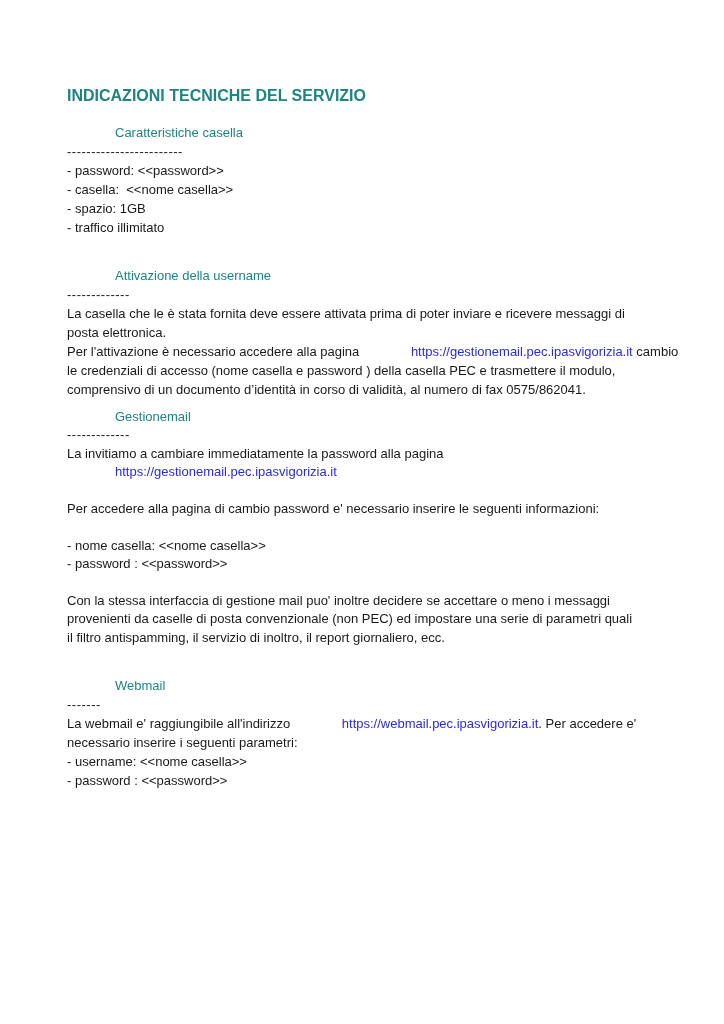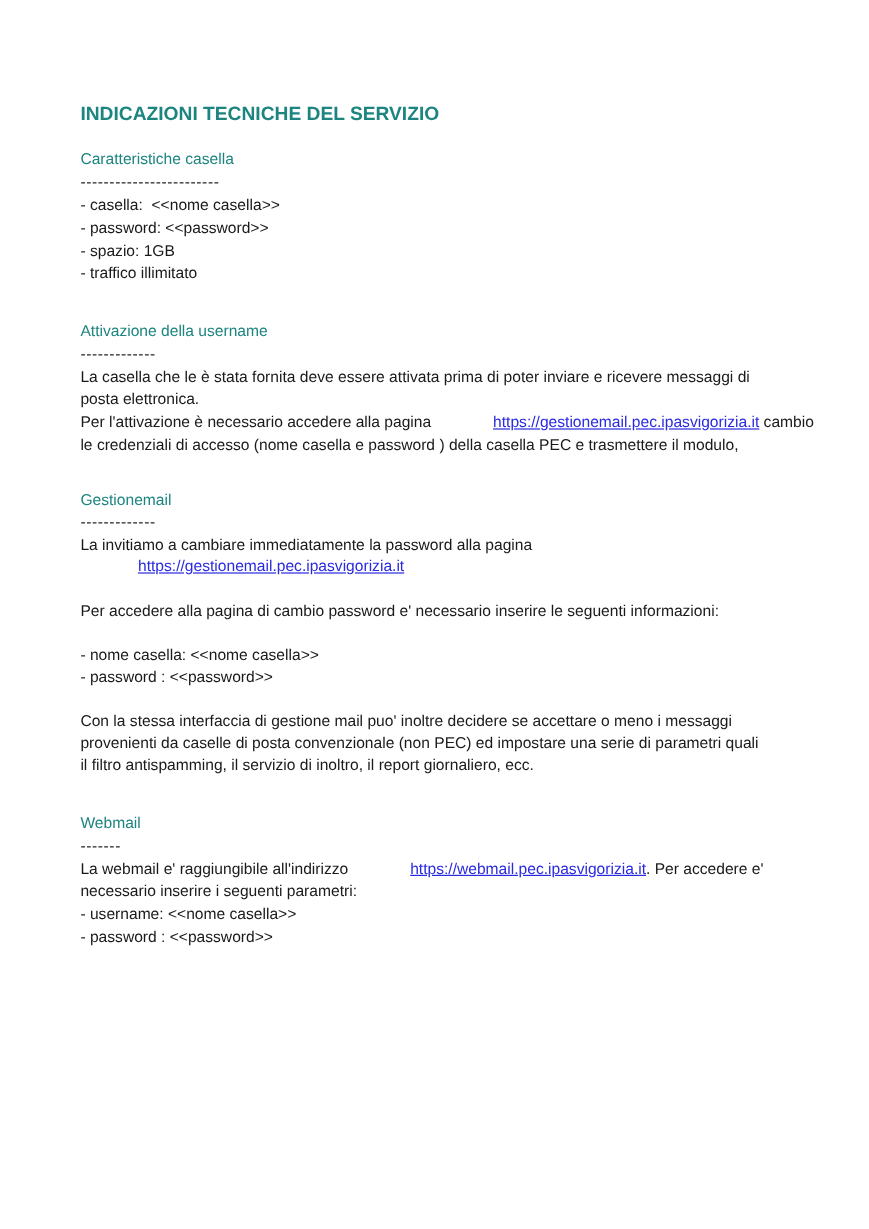--- a/index.html
+++ b/index.html
@@ -18,57 +18,57 @@
   .line { white-space: pre; min-height: 19px; }
   .title {
     position: absolute;
     left: 67px;
     top: 86px;
     font-size: 16px;
     font-weight: bold;
     color: var(--heading, #1d8580);
     white-space: pre;
   }
-  .h { color: var(--heading, #1d8580); }
+  .h { color: var(--heading, #1d8580); margin-left: 48px; }
   .dash { letter-spacing: 0.5px; }
   #sec-caratteristiche { top: 123px; }
   #sec-attivazione    { top: 266px; }
   #sec-gestionemail   { top: 408px; }
   #sec-gestionemail .line { line-height: 18.4px; min-height: 18.4px; }
   #sec-webmail        { top: 676px; }
   .lnk {
     color: var(--link, #2a2ae0);
-    text-decoration: underline;
     cursor: pointer;
     padding-left: 48px;
   }
 </style>
 </head>
 <body>
 
 <div class="page">
 
   <div class="title">INDICAZIONI TECNICHE DEL SERVIZIO</div>
 
   <div class="sec" id="sec-caratteristiche">
     <div class="line h">Caratteristiche casella</div>
     <div class="line dash">------------------------</div>
+    <div class="line">- password: &lt;&lt;password&gt;&gt;</div>
     <div class="line">- casella:  &lt;&lt;nome casella&gt;&gt;</div>
-    <div class="line">- password: &lt;&lt;password&gt;&gt;</div>
     <div class="line">- spazio: 1GB</div>
     <div class="line">- traffico illimitato</div>
   </div>
 
   <div class="sec" id="sec-attivazione">
     <div class="line h">Attivazione della username</div>
     <div class="line dash">-------------</div>
     <div class="line">La casella che le è stata fornita deve essere attivata prima di poter inviare e ricevere messaggi di</div>
     <div class="line">posta elettronica.</div>
     <div class="line"><span>Per l'attivazione è necessario accedere alla pagina </span><a class="lnk">https://gestionemail.pec.ipasvigorizia.it</a><span> cambio</span></div>
     <div class="line">le credenziali di accesso (nome casella e password ) della casella PEC e trasmettere il modulo,</div>
+    <div class="line">comprensivo di un documento d’identità in corso di validità, al numero di fax 0575/862041.</div>
   </div>
 
   <div class="sec" id="sec-gestionemail">
     <div class="line h">Gestionemail</div>
     <div class="line dash">-------------</div>
     <div class="line">La invitiamo a cambiare immediatamente la password alla pagina</div>
     <div class="line"><a class="lnk">https://gestionemail.pec.ipasvigorizia.it</a></div>
     <div class="line"></div>
     <div class="line">Per accedere alla pagina di cambio password e' necessario inserire le seguenti informazioni:</div>
     <div class="line"></div>

